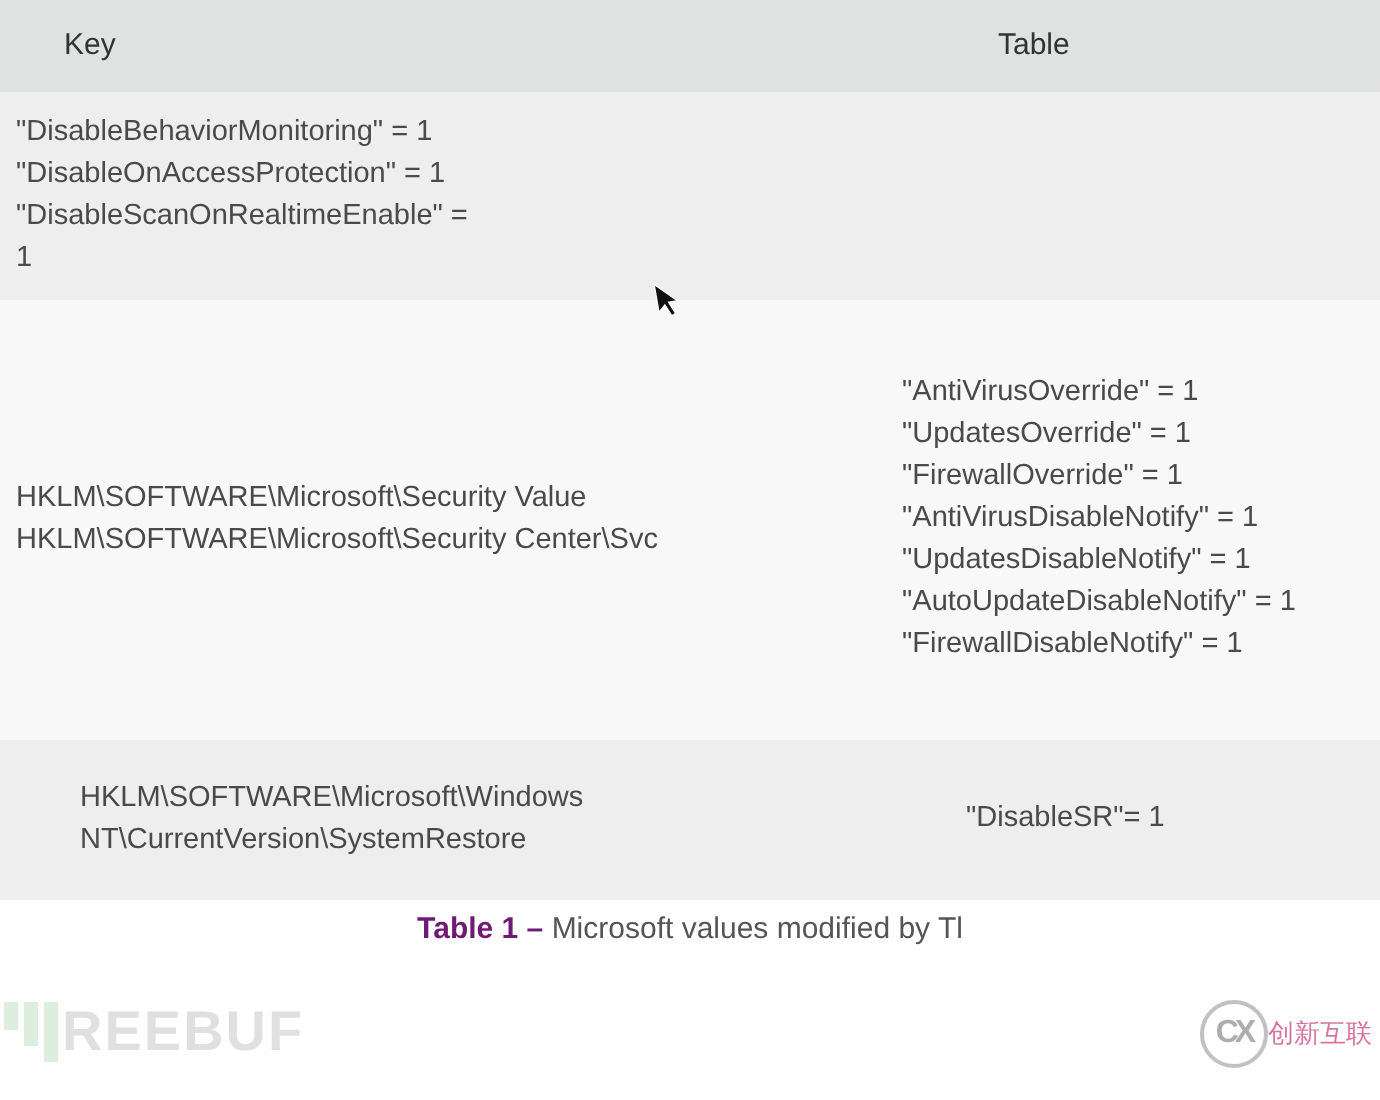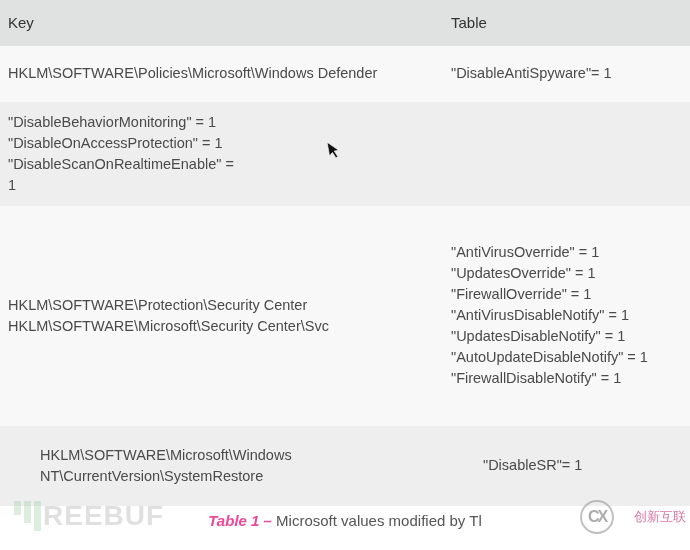--- a/index.html
+++ b/index.html
@@ -46,48 +46,48 @@
     flex: 0 0 443px;
   }
   .val-col {
     width: 247px;
     flex: 0 0 247px;
   }
   .header .cell {
     padding-top: 12px;
     padding-bottom: 12px;
     font-size: 15px;
+    margin-left: 24px;
   }
   .val-line, .key-line {
     white-space: normal;
     word-break: break-word;
   }
   .caption {
     text-align: center;
     font-size: 15px;
     color: #555;
     padding-top: 6px;
   }
   .caption-label {
     font-weight: 600;
-    color: #ec4899;
-    font-style: italic;
+    color: #701a75;
   }
   .cursor {
     position: absolute;
     left: 328px;
     top: 140px;
     font-size: 18px;
     color: #111;
     pointer-events: none;
     transform: rotate(-10deg);
   }
   .watermark-left {
     position: absolute;
-    left: 14px;
+    left: 2px;
     bottom: 18px;
     display: flex;
     align-items: center;
     opacity: 0.25;
     pointer-events: none;
   }
   .wm-bars {
     display: flex;
     gap: 3px;
     margin-right: 2px;
@@ -121,55 +121,47 @@
     border: 2px solid #999;
     border-radius: 50%;
     display: flex;
     align-items: center;
     justify-content: center;
     font-size: 16px;
     font-weight: 700;
     color: #777;
     font-family: Arial, sans-serif;
     letter-spacing: -2px;
-    margin-right: 20px;
+    margin-right: 0;
   }
   .wm-right-text {
     font-size: 13px;
     color: #be185d;
     font-family: Arial, sans-serif;
   }
 </style>
 </head>
 <body>
 
 <div class="table">
   <div class="row header">
     <div class="cell key-col">Key</div>
     <div class="cell val-col">Table</div>
   </div>
   <div id="rows-container">
-      <div class="row odd" style="min-height: 56px;">
-        <div class="cell key-col">
-          <div class="key-line">HKLM\SOFTWARE\Policies\Microsoft\Windows Defender</div>
-        </div>
-        <div class="cell val-col">
-          <div class="val-line">"DisableAntiSpyware"= 1</div>
-        </div>
-      </div>
       <div class="row even" style="min-height: 90px;">
         <div class="cell val-col">
           <div class="val-line">"DisableBehaviorMonitoring" =  1</div>
           <div class="val-line">"DisableOnAccessProtection" =  1</div>
           <div class="val-line">"DisableScanOnRealtimeEnable" = 1</div>
         </div>
       </div>
       <div class="row odd" style="min-height: 220px;">
         <div class="cell key-col">
-          <div class="key-line">HKLM\SOFTWARE\Protection\Security Center</div>
+          <div class="key-line">HKLM\SOFTWARE\Microsoft\Security Value</div>
           <div class="key-line">HKLM\SOFTWARE\Microsoft\Security Center\Svc</div>
         </div>
         <div class="cell val-col">
           <div class="val-line">"AntiVirusOverride" = 1</div>
           <div class="val-line">"UpdatesOverride" = 1</div>
           <div class="val-line">"FirewallOverride" = 1</div>
           <div class="val-line">"AntiVirusDisableNotify" = 1</div>
           <div class="val-line">"UpdatesDisableNotify" = 1</div>
           <div class="val-line">"AutoUpdateDisableNotify" = 1</div>
           <div class="val-line">"FirewallDisableNotify" = 1</div>

